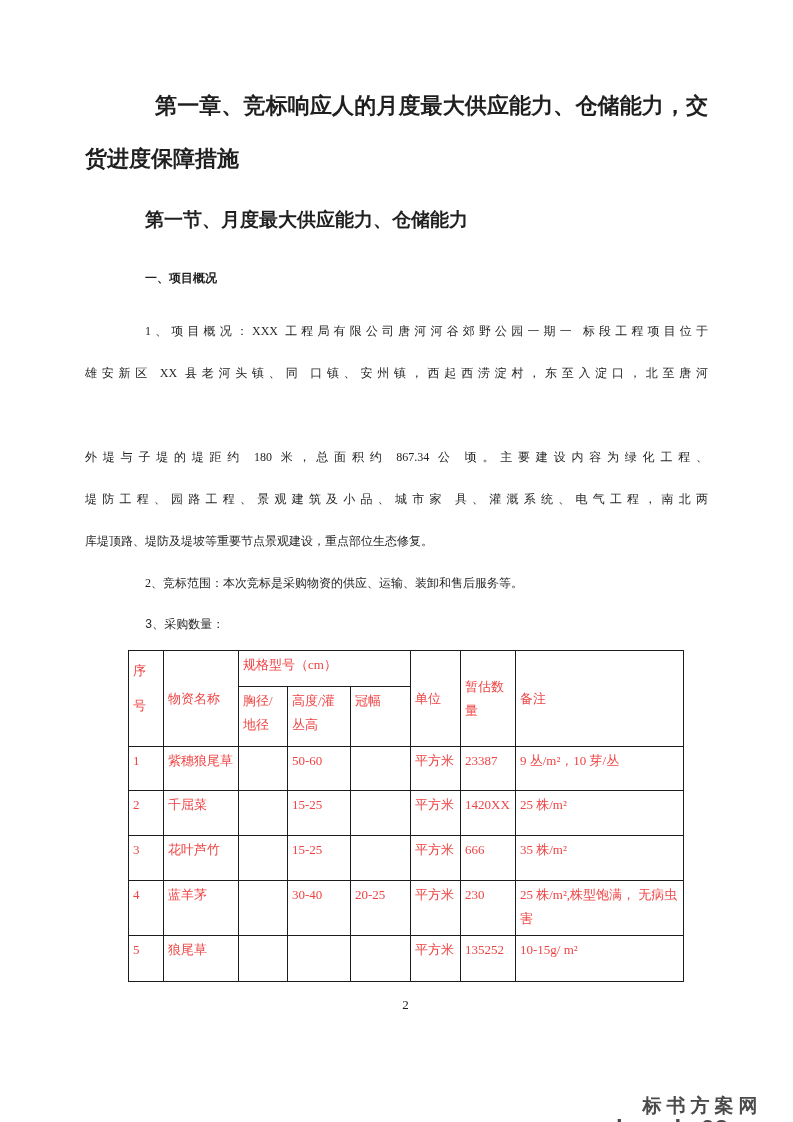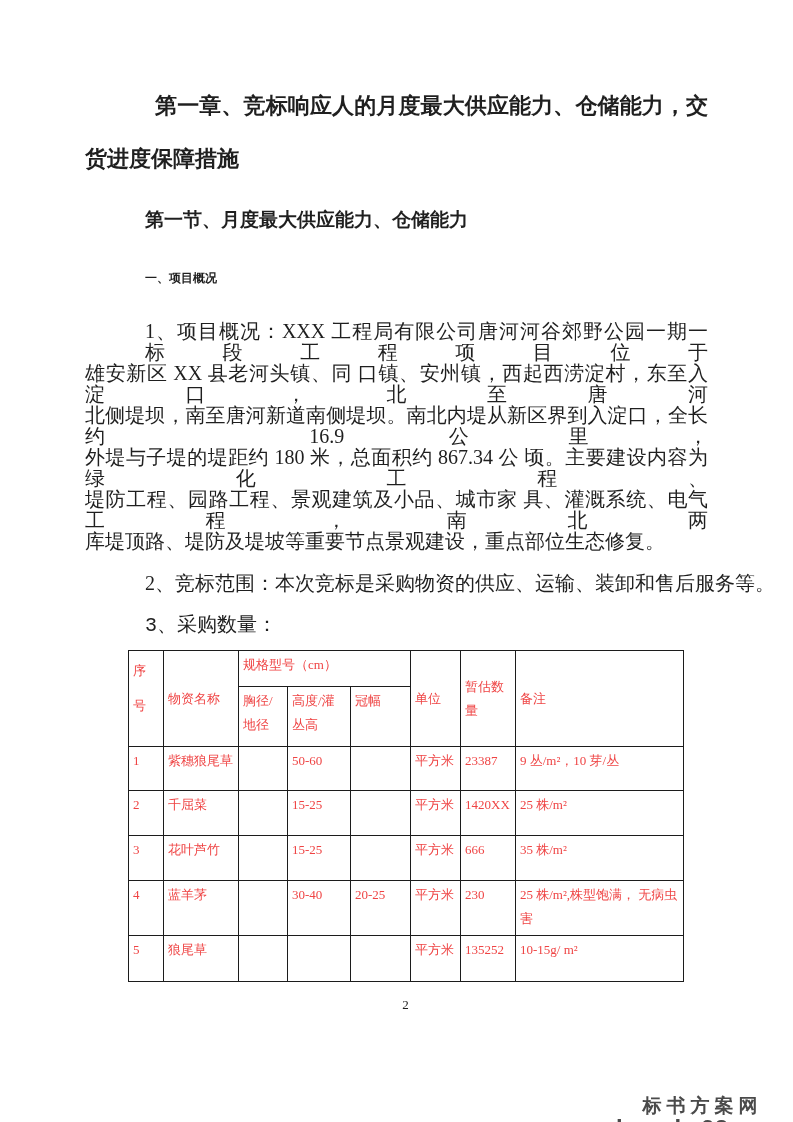--- a/index.html
+++ b/index.html
@@ -17,21 +17,21 @@
     font-size:22px; font-weight:bold; line-height:26px; white-space:nowrap;
   }
   .chapter-line.j { white-space:normal; }
   .section-title {
     font-size:19px; font-weight:bold; white-space:nowrap;
   }
   .sub-heading {
     font-size:12px; font-weight:bold; white-space:nowrap;
   }
   .body-line {
-    font-size:20px; line-height:21px; height:21px; overflow:visible; white-space:nowrap;
+    font-size:12px; line-height:21px; height:21px; overflow:visible; white-space:nowrap;
   }
   .body-line.j { white-space:normal; }
   table.goods {
     position:absolute; left:128px; top:650px;
     width:555px;
     border-collapse:collapse; table-layout:fixed;
     font-size:13px; color:#ef4444;
   }
   table.goods th, table.goods td {
     border:1px solid #1c1c1c;
@@ -78,21 +78,20 @@
 
   <div class="abs chapter-line j jfull" style="left:155px; top:93px; width:553px;">第一章、竞标响应人的月度最大供应能力、仓储能力，交</div>
   <div class="abs chapter-line" style="left:85px; top:146px;">货进度保障措施</div>
 
   <div class="abs section-title" style="left:145px; top:207px;">第一节、月度最大供应能力、仓储能力</div>
 
   <div class="abs sub-heading" style="left:145px; top:270px;">一、项目概况</div>
 
   <div class="abs body-line j jfull" style="left:145px; top:321px; width:563px;">1、项目概况：XXX 工程局有限公司唐河河谷郊野公园一期一 标段工程项目位于</div>
   <div class="abs body-line j jfull" style="left:85px; top:363px; width:623px;">雄安新区 XX 县老河头镇、同 口镇、安州镇，西起西涝淀村，东至入淀口，北至唐河</div>
-  <div class="abs body-line j jfull" style="left:85px; top:405px; width:623px;">北侧堤坝，南至唐河新道南侧堤坝。南北内堤从新区界到入淀口，全长约 16.9 公里，</div>
   <div class="abs body-line j jfull" style="left:85px; top:447px; width:623px;">外堤与子堤的堤距约 180 米，总面积约 867.34 公 顷。主要建设内容为绿化工程、</div>
   <div class="abs body-line j jfull" style="left:85px; top:489px; width:623px;">堤防工程、园路工程、景观建筑及小品、城市家 具、灌溉系统、电气工程，南北两</div>
   <div class="abs body-line" style="left:85px; top:531px;">库堤顶路、堤防及堤坡等重要节点景观建设，重点部位生态修复。</div>
 
   <div class="abs body-line" style="left:145px; top:573px;">2、竞标范围：本次竞标是采购物资的供应、运输、装卸和售后服务等。</div>
 
   <div class="abs body-line" style="left:145px; top:615px;font-family:Liberation Mono, monospace;">3、采购数量：</div>
 
   <table class="goods">
     <colgroup>

